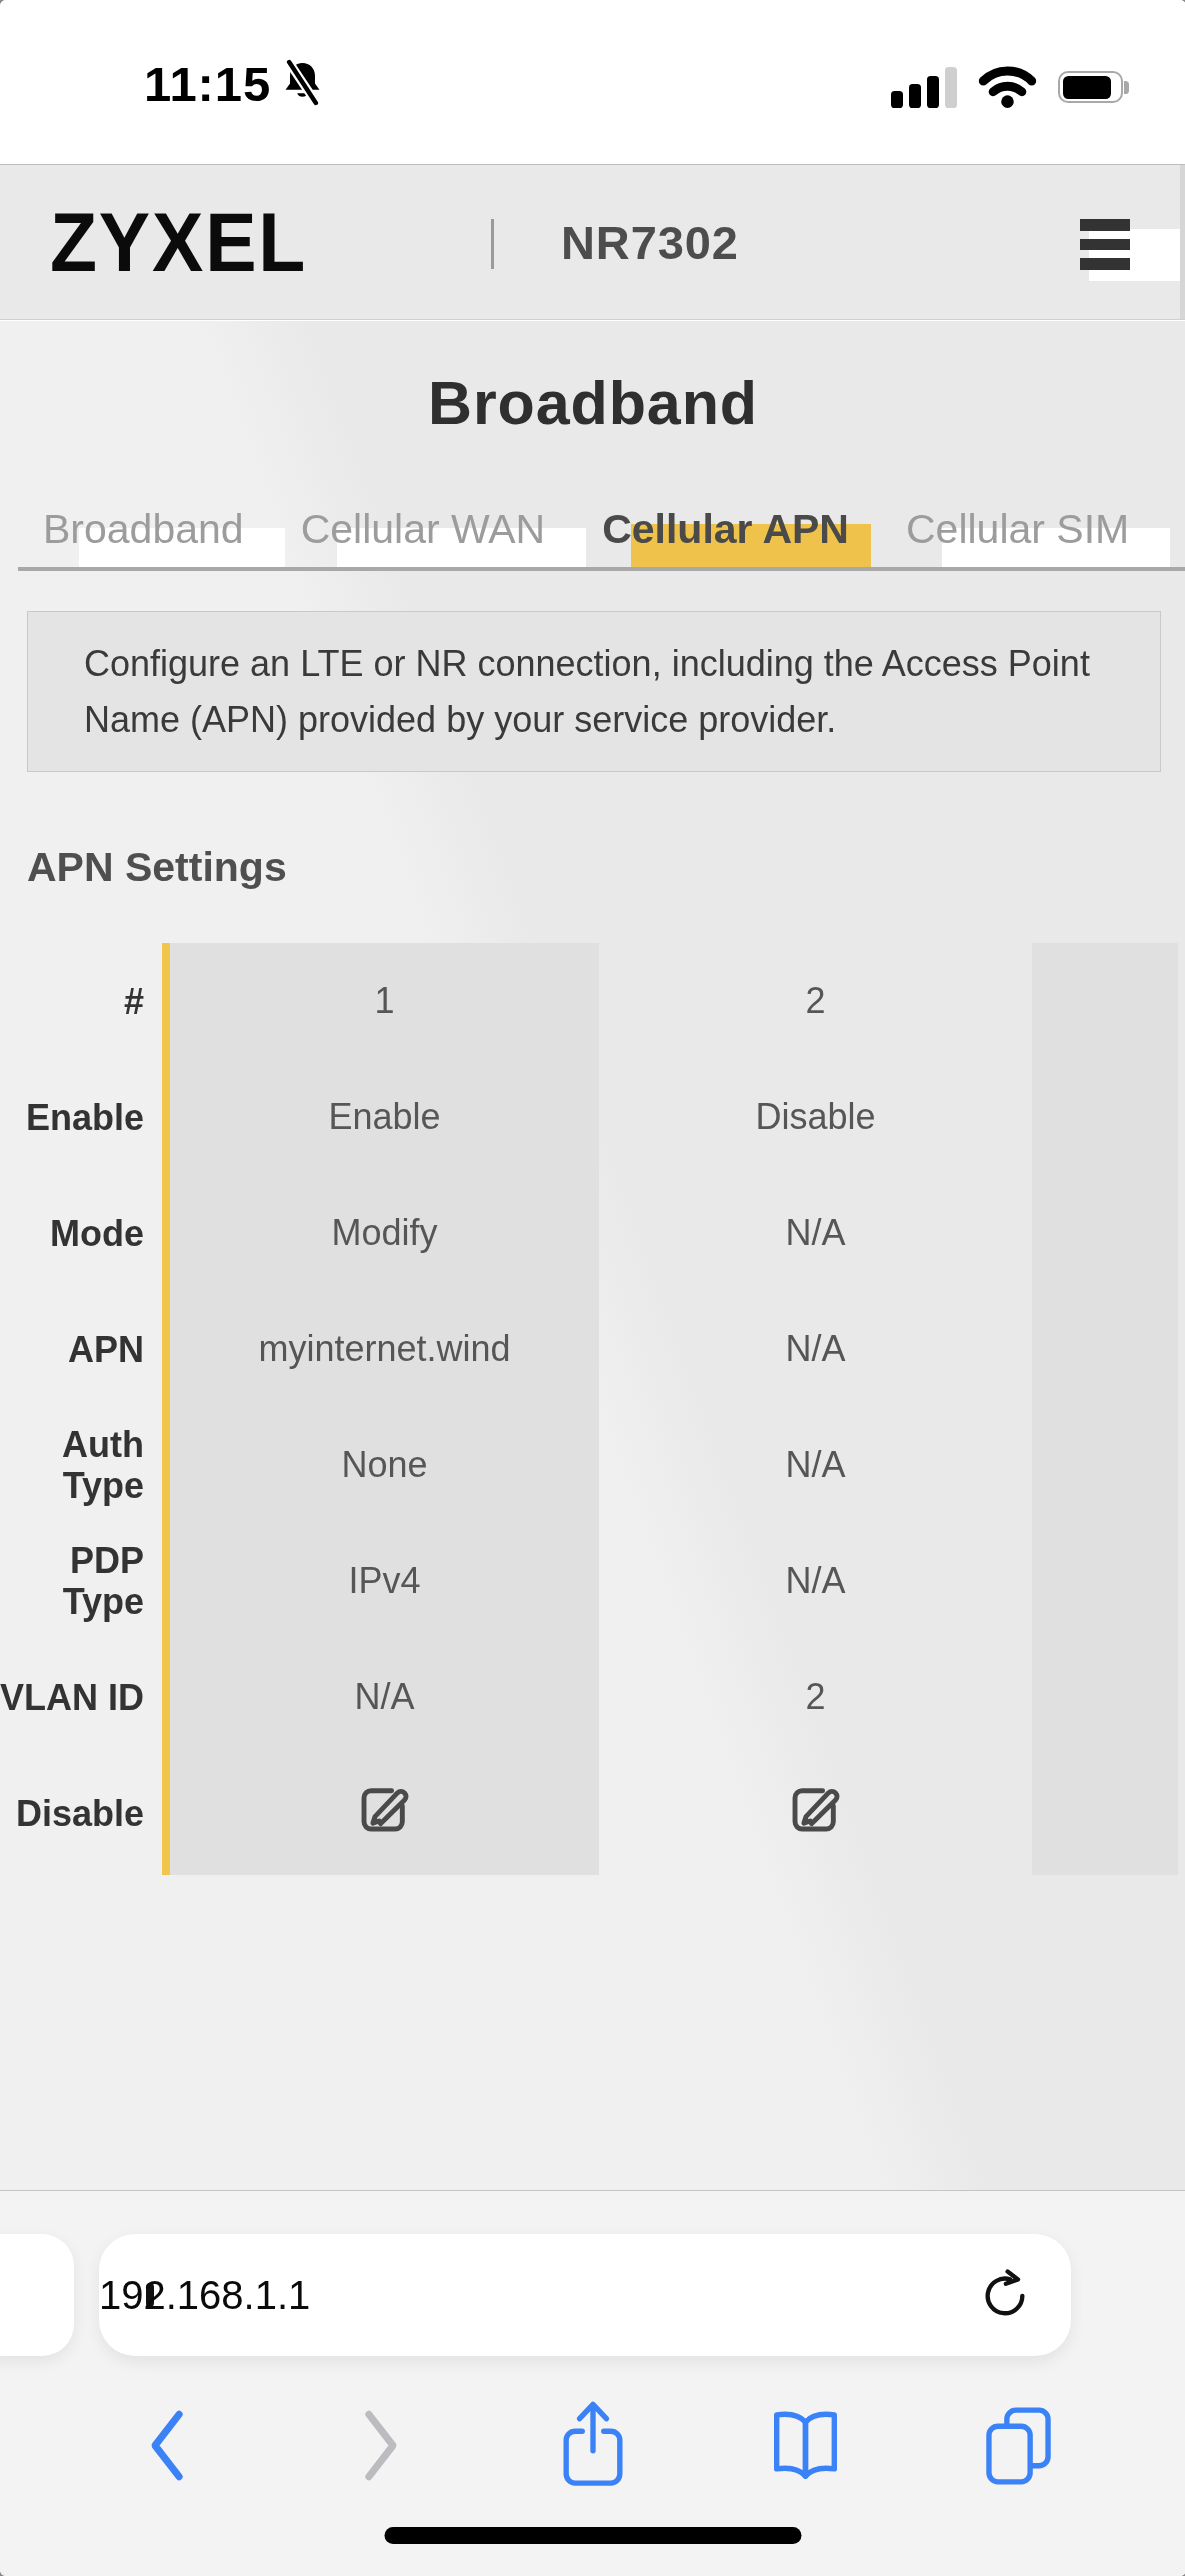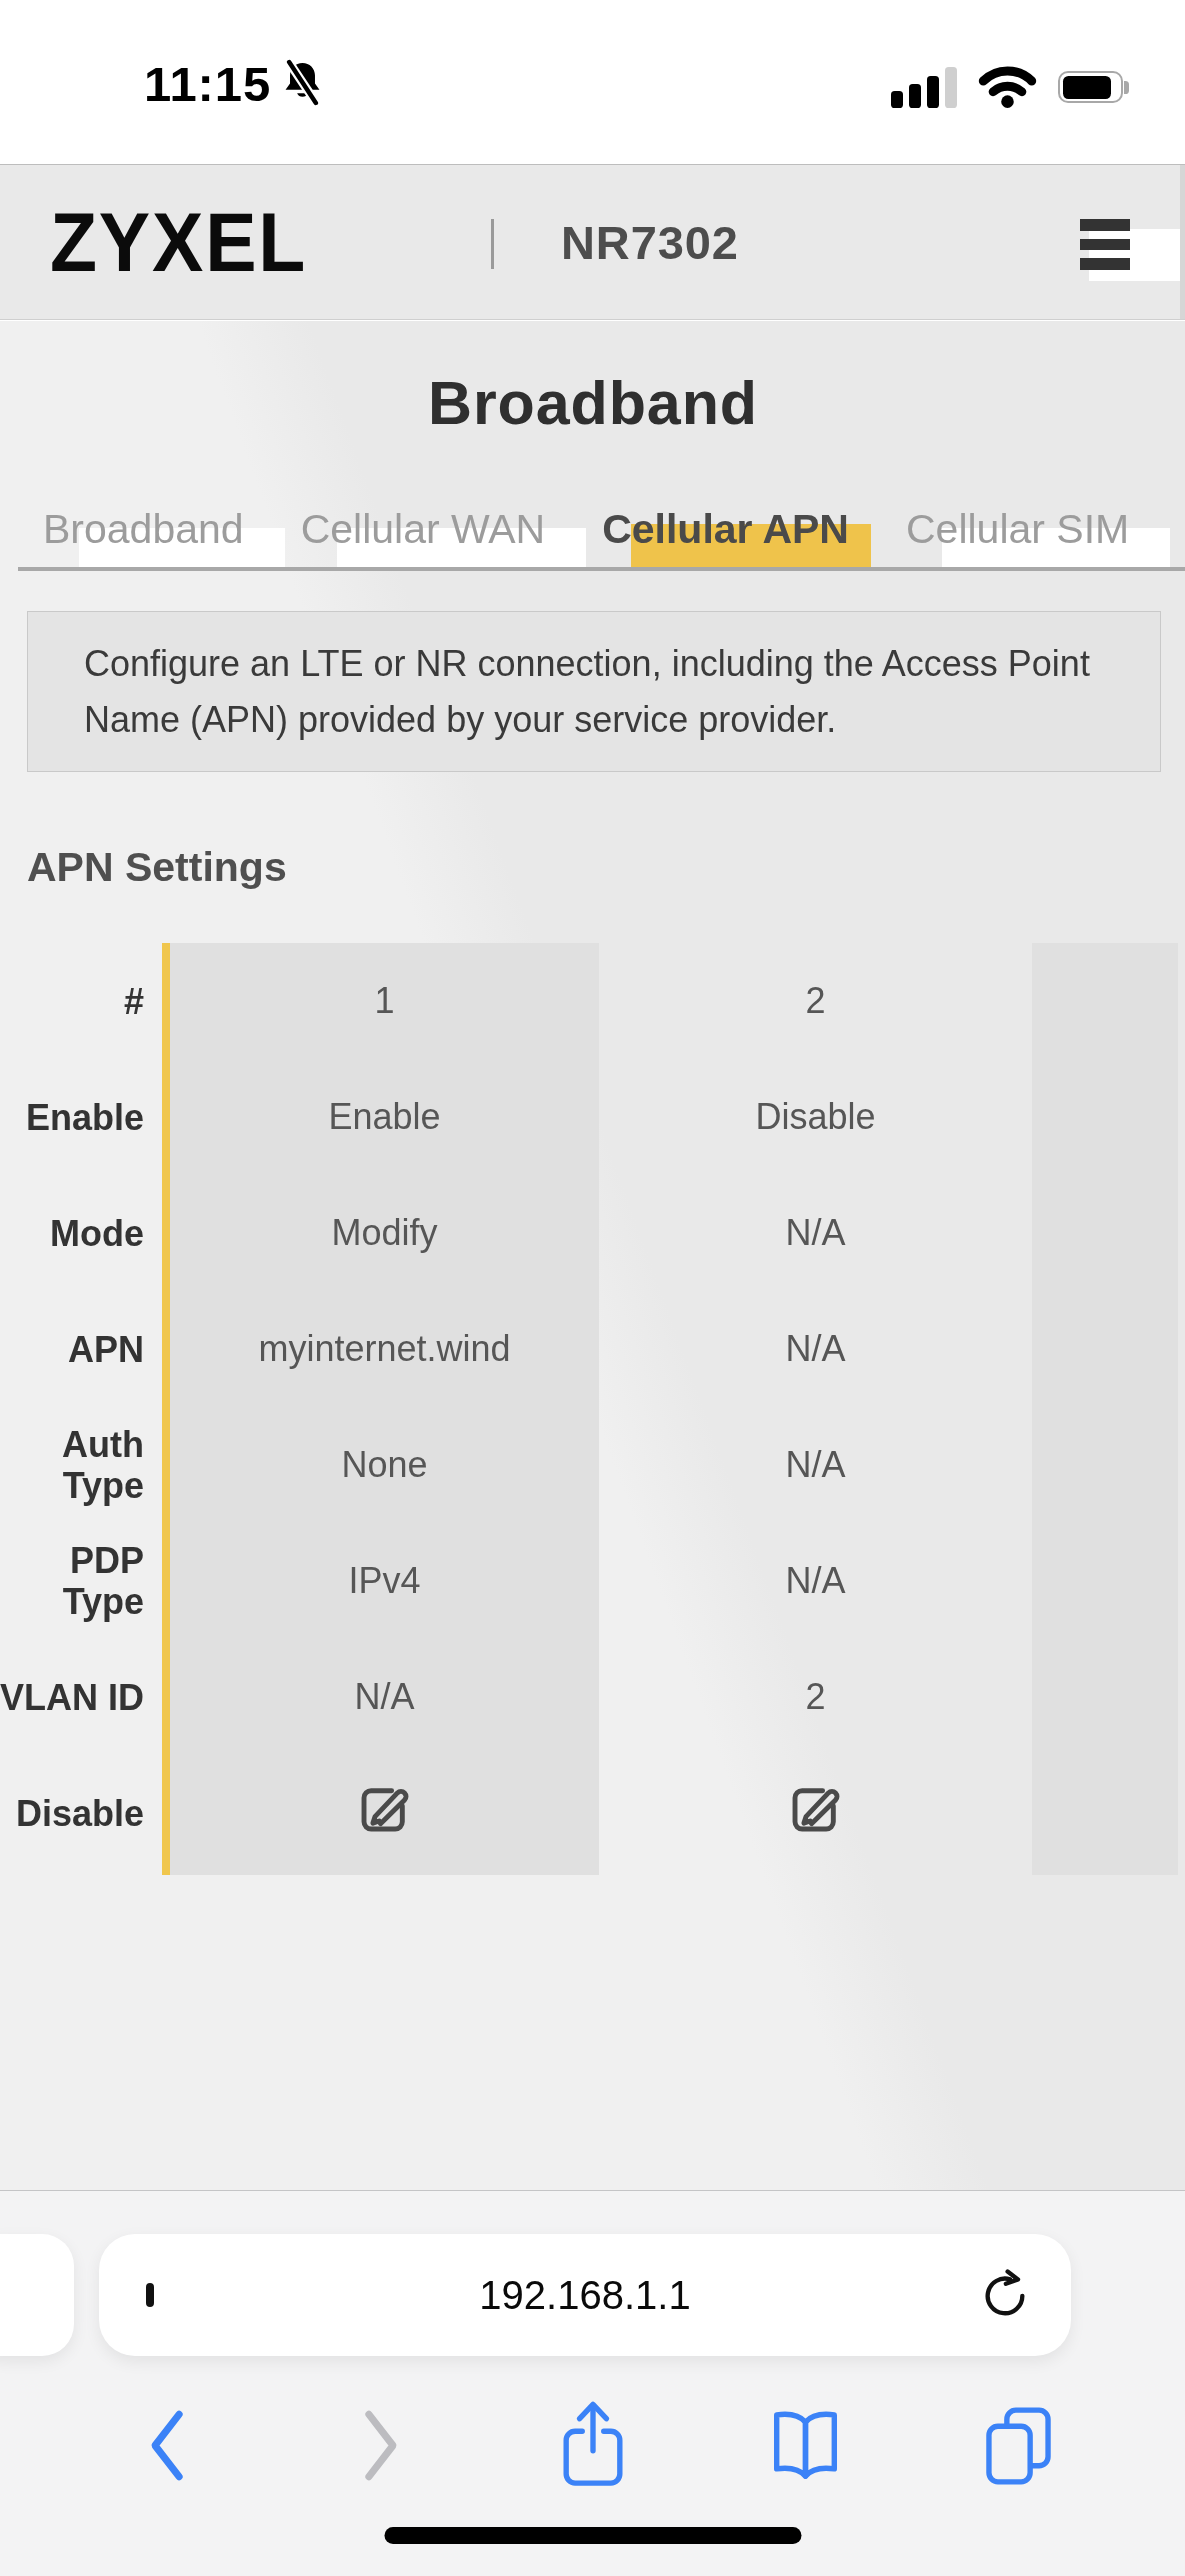--- a/index.html
+++ b/index.html
@@ -1,19 +1,19 @@
 <!DOCTYPE html>
 <html style="font-size:14.4px"><head>
 <meta charset="utf-8">
 <style>
   * { margin:0; padding:0; box-sizing:border-box; }
   body { font-family:"Liberation Sans", sans-serif; background:#888; }
   .screen{
     position:relative; width:1186px; height:2576px; margin:0 auto;
-    background:#fff; overflow:hidden;
+    background:#fff; overflow:hidden;border-radius:6px;
   }
   
   .statusbar{ position:absolute; top:0; left:0; width:100%; height:164px; background:#fff; }
   .time-cluster{ position:absolute; left:144px; top:56px; display:flex; align-items:center; gap:10.8px; }
   .time{ font-size:49px; font-weight:bold; color:#000; letter-spacing:0.9px; }
   .status-right{ position:absolute; right:63px; top:63px; display:flex; align-items:center; gap:20px; }
   .sigbars{ display:flex; align-items:flex-end; gap:6.3px; height:41px; }
   .sigbars i{ display:block; width:11.7px; border-radius:3.6px; background:#000; }
   .sigbars i.b1{height:17px;} .sigbars i.b2{height:24px;} .sigbars i.b3{height:32px;}
   .sigbars i.b4{height:41px; background:#cfcfcf;}
@@ -86,21 +86,21 @@
   .url-pill{
     position:absolute; left:99px; top:0; width:972px; height:122px; background:#fff;
     border-radius:36px; box-shadow:0 5.4px 16px rgba(0,0,0,.07);
   }
   .page-menu{ position:absolute; left:47px; top:50%; transform:translateY(-50%); width:43px; }
   .page-menu .box{ width:43px; height:27px; border:4.5px solid #111; border-radius:8px; }
   .page-menu .l1{ margin-top:8px; width:43px; height:5.4px; background:#111; border-radius:2.7px; }
   .page-menu .l2{ margin-top:7.2px; width:31px; height:5.4px; background:#111; border-radius:2.7px; }
   .url-text{
     position:absolute; left:0; right:0; top:50%; transform:translateY(-50%);
-    text-align:center; font-size:40px; color:#0a0a0a;
+    font-size:40px; color:#0a0a0a;
   }
   .reload-btn{ position:absolute; right:40px; top:50%; transform:translateY(-50%); width:52px; height:52px; cursor:pointer; }
   .toolbar{
     position:absolute; left:0; right:0; top:196px; height:117px;
     display:flex; align-items:center; justify-content:space-evenly; padding:0 12.6px;
   }
   .tb-btn{ display:flex; align-items:center; justify-content:center; width:117px; height:117px; cursor:pointer; }
   .home-indicator{
     position:absolute; left:50%; transform:translateX(-50%); bottom:32px;
     width:417px; height:17px; border-radius:9px; background:#000;

